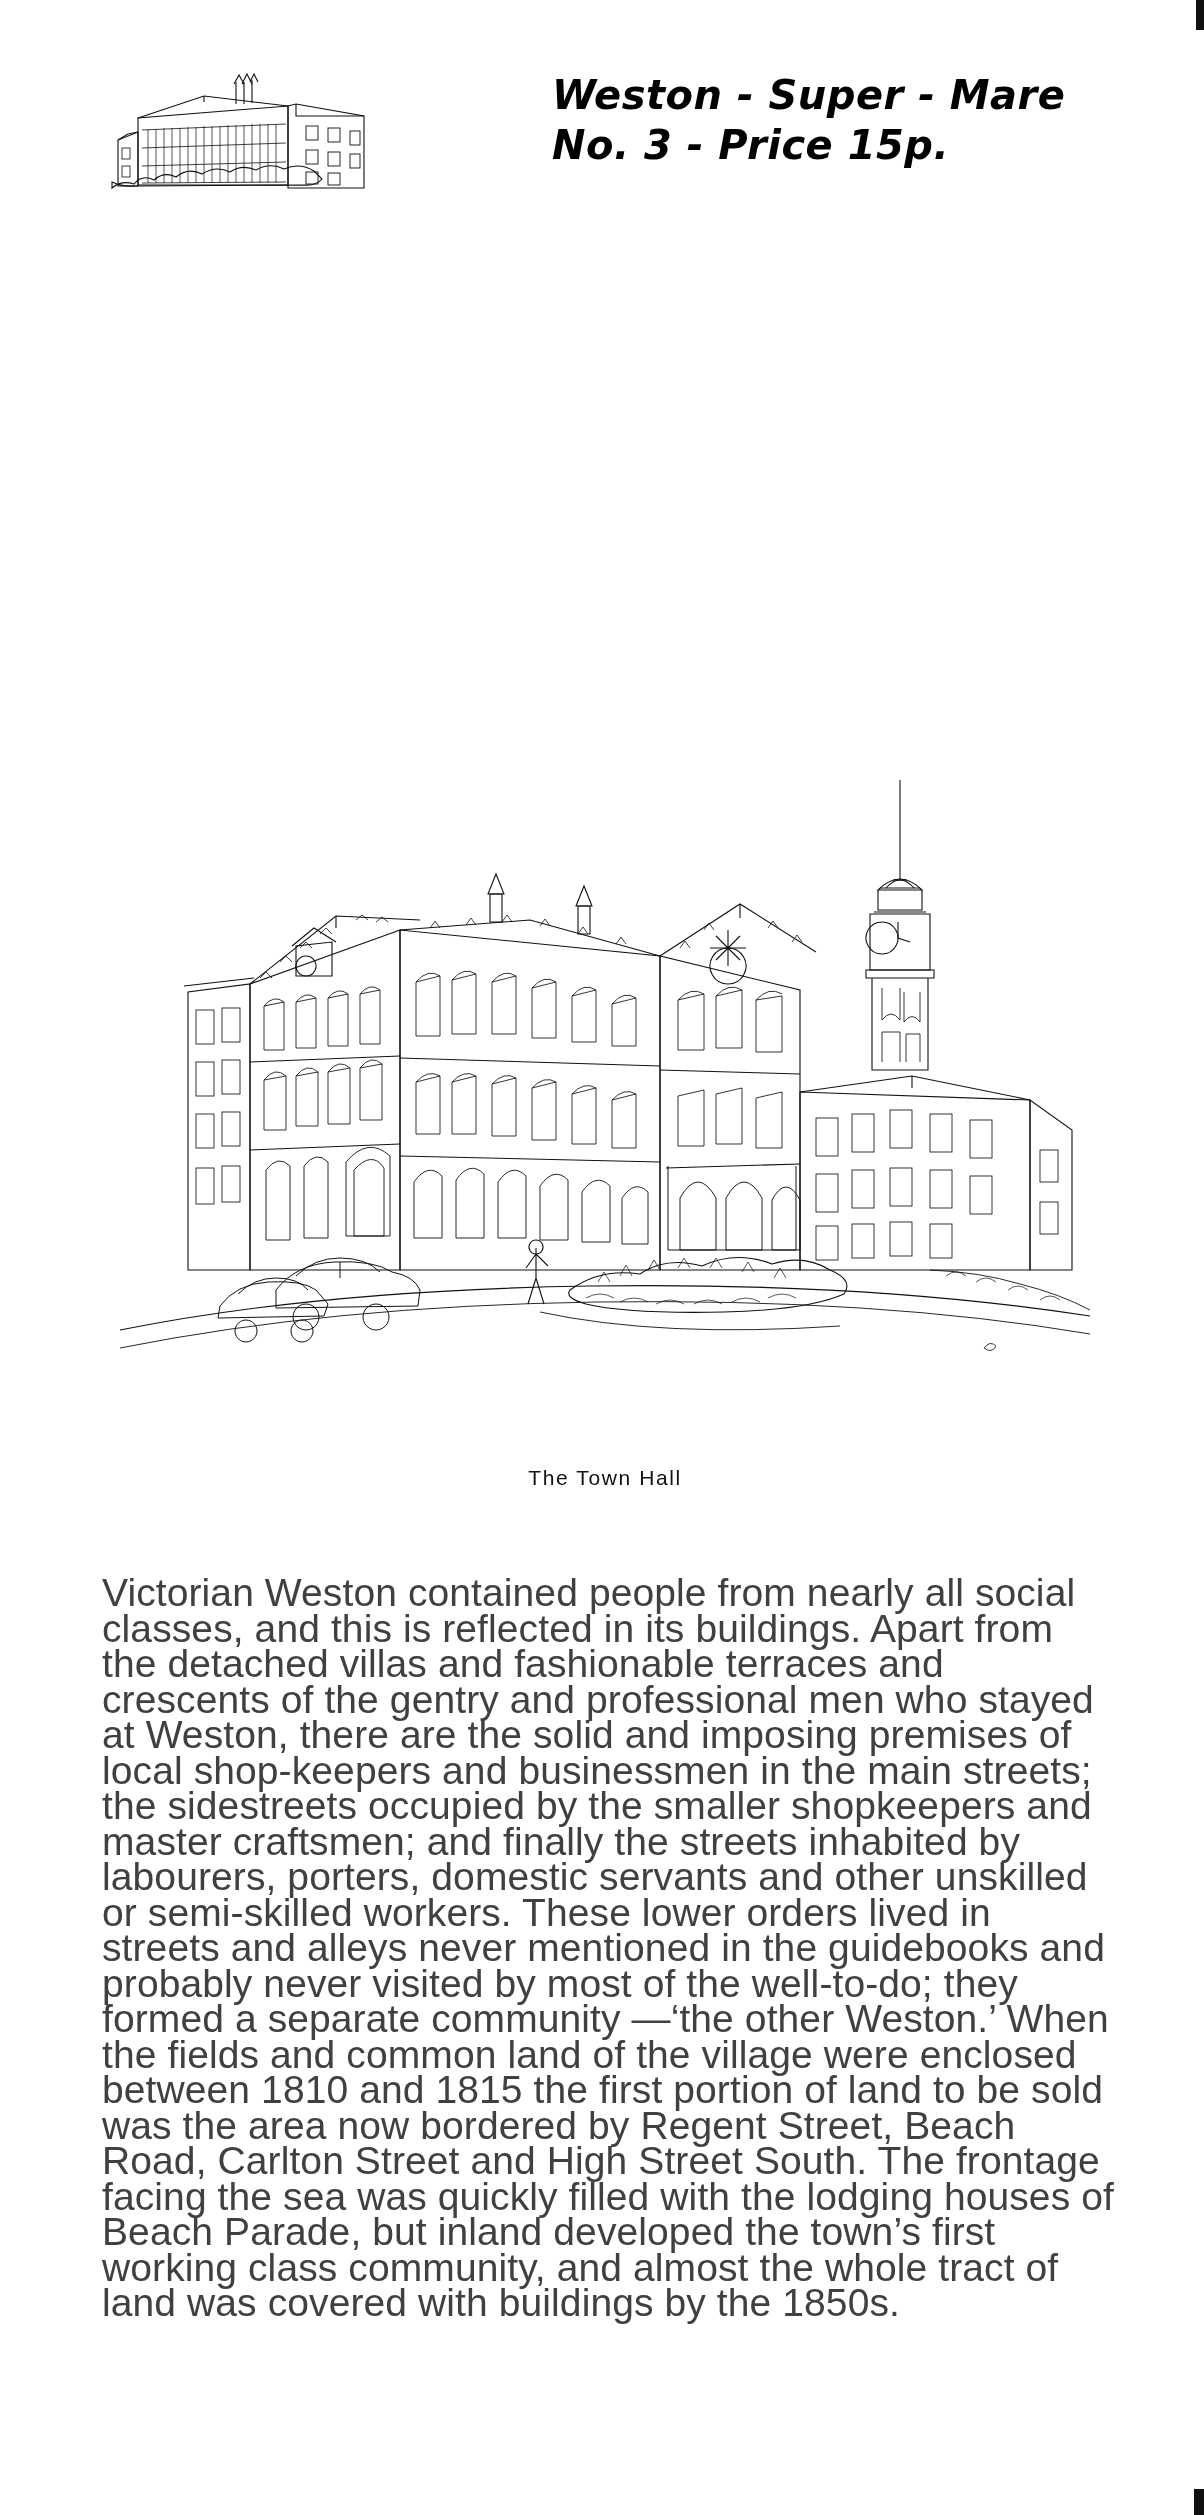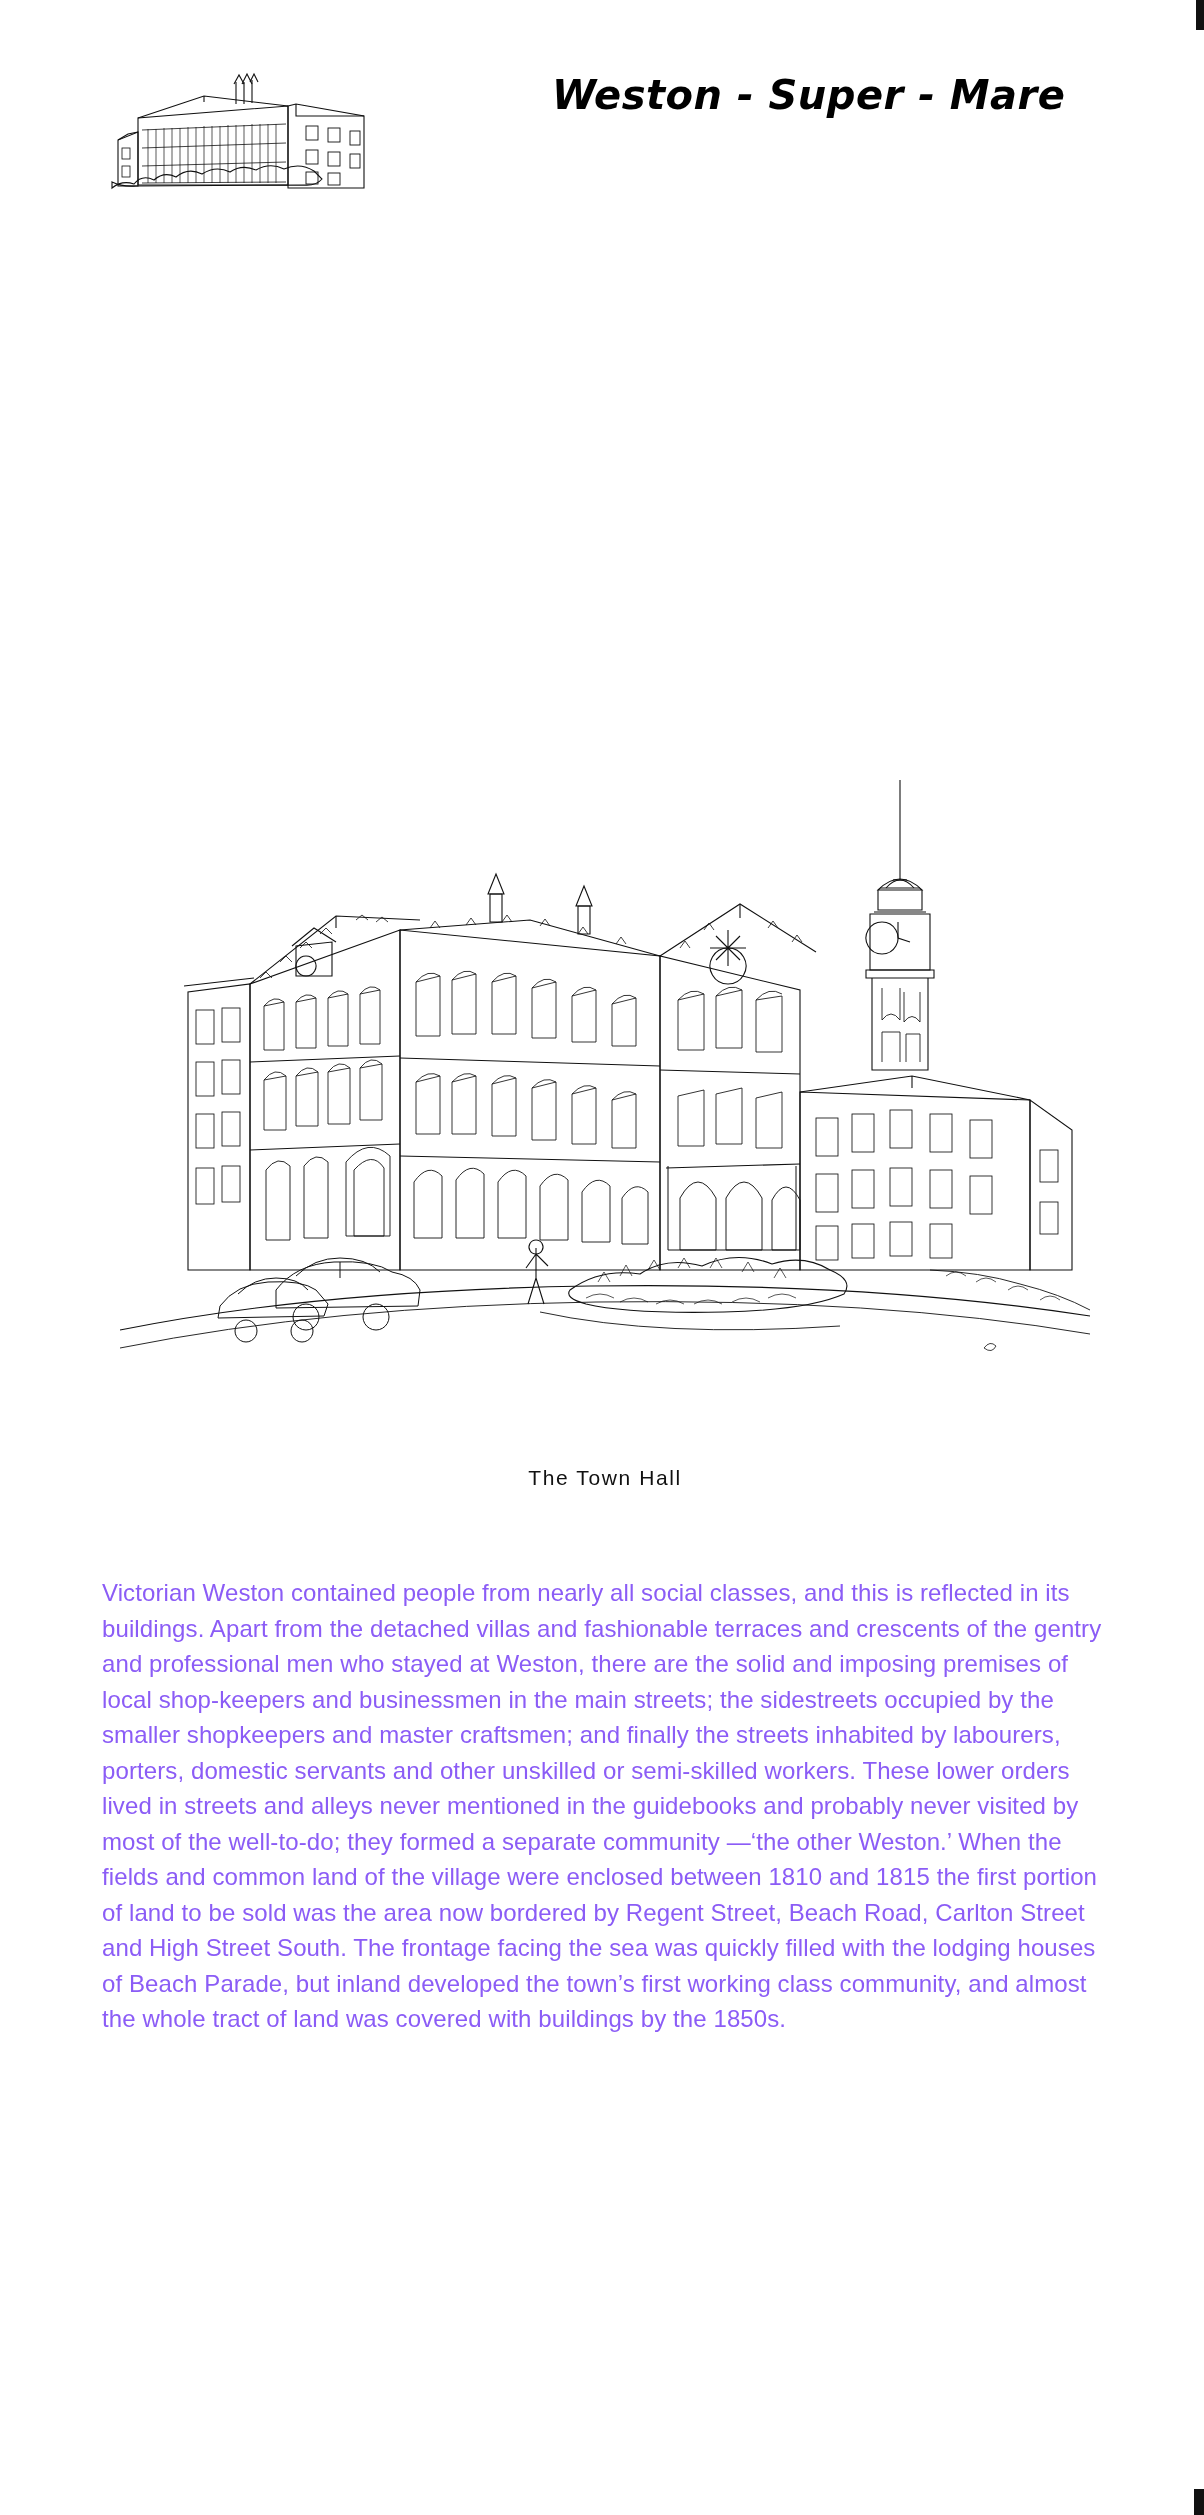--- a/index.html
+++ b/index.html
@@ -114,23 +114,23 @@
     color: #111;
   }
 
   
   .body-copy {
     position: absolute;
     left: 102px;
     top: 1575px;
     width: 1012px;
     font-family: "Liberation Sans", sans-serif;
-    font-size: 24px;
+    font-size: 39px;
     line-height: 35.5px;
-    color: #8b5cf6;
+    color: #404040;
     text-align: left;
     letter-spacing: 0.1px;
   }
   .body-copy p {
     margin: 0;
   }
 </style>
 </head>
 <body>
 
@@ -184,20 +184,21 @@
           <g stroke-width="0.8">
             <rect x="14" y="78" width="8" height="11"></rect>
             <rect x="14" y="96" width="8" height="11"></rect>
           </g>
         </g>
       </svg>
     </div>
 
     <div class="masthead-title">
       <div>Weston - Super - Mare</div>
+      <div>No. 3 - Price 15p.</div>
     </div>
   </div>
 
 
   <div class="illustration-block">
     <div class="illustration">
       <svg viewBox="0 0 1010 660" width="1010" height="660" xmlns="http://www.w3.org/2000/svg">
         <g stroke="#111" fill="none" stroke-width="1.1">
 
           <path d="M800 10 L800 110"></path>

